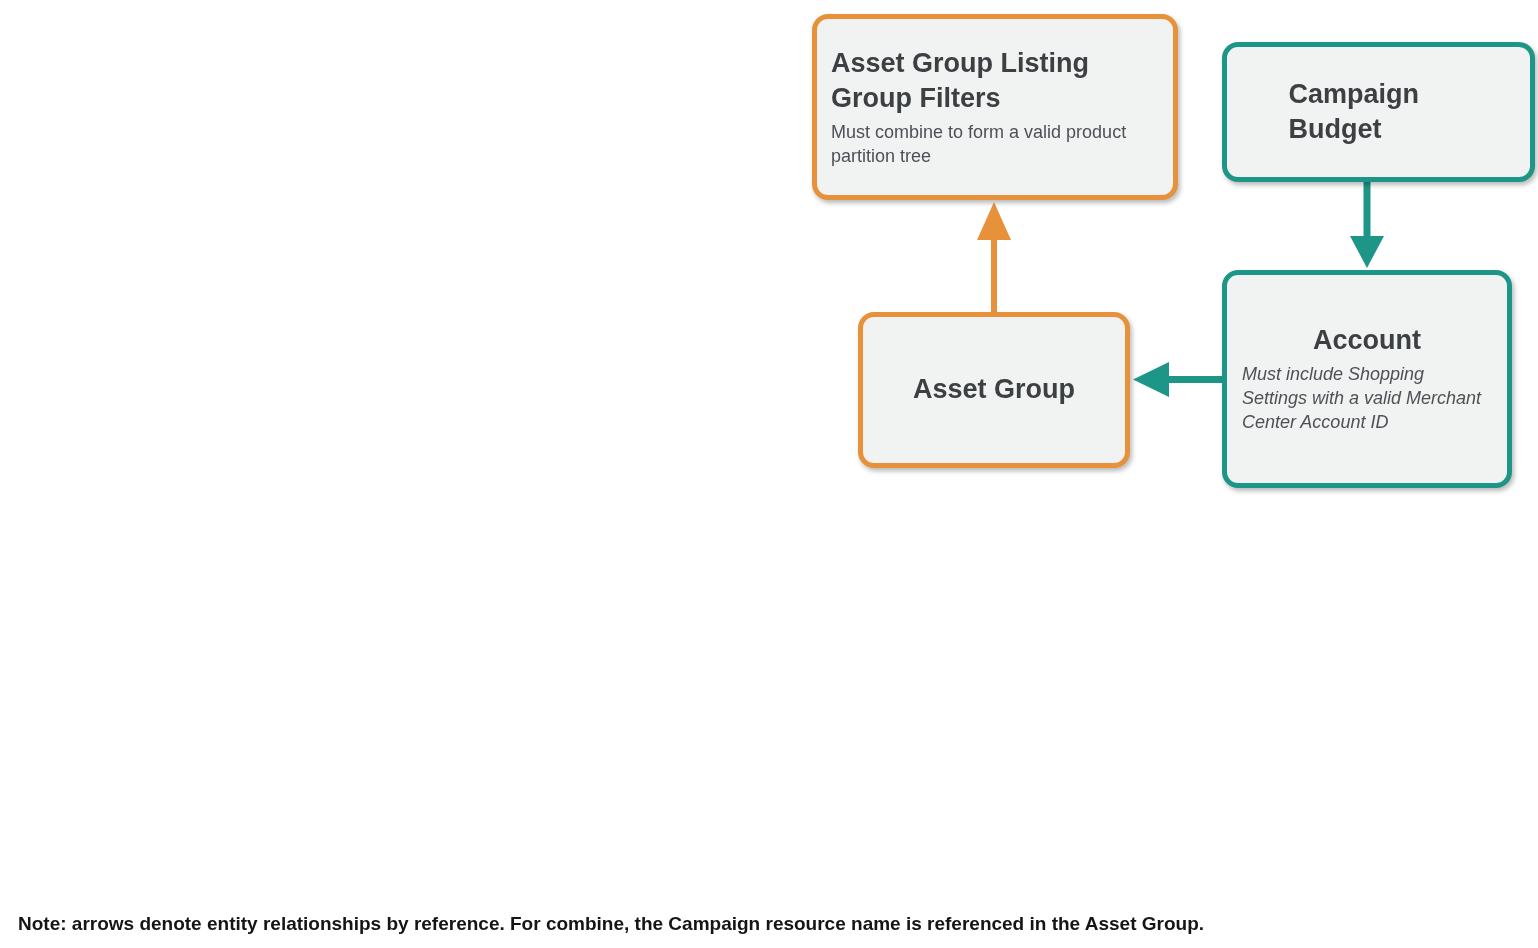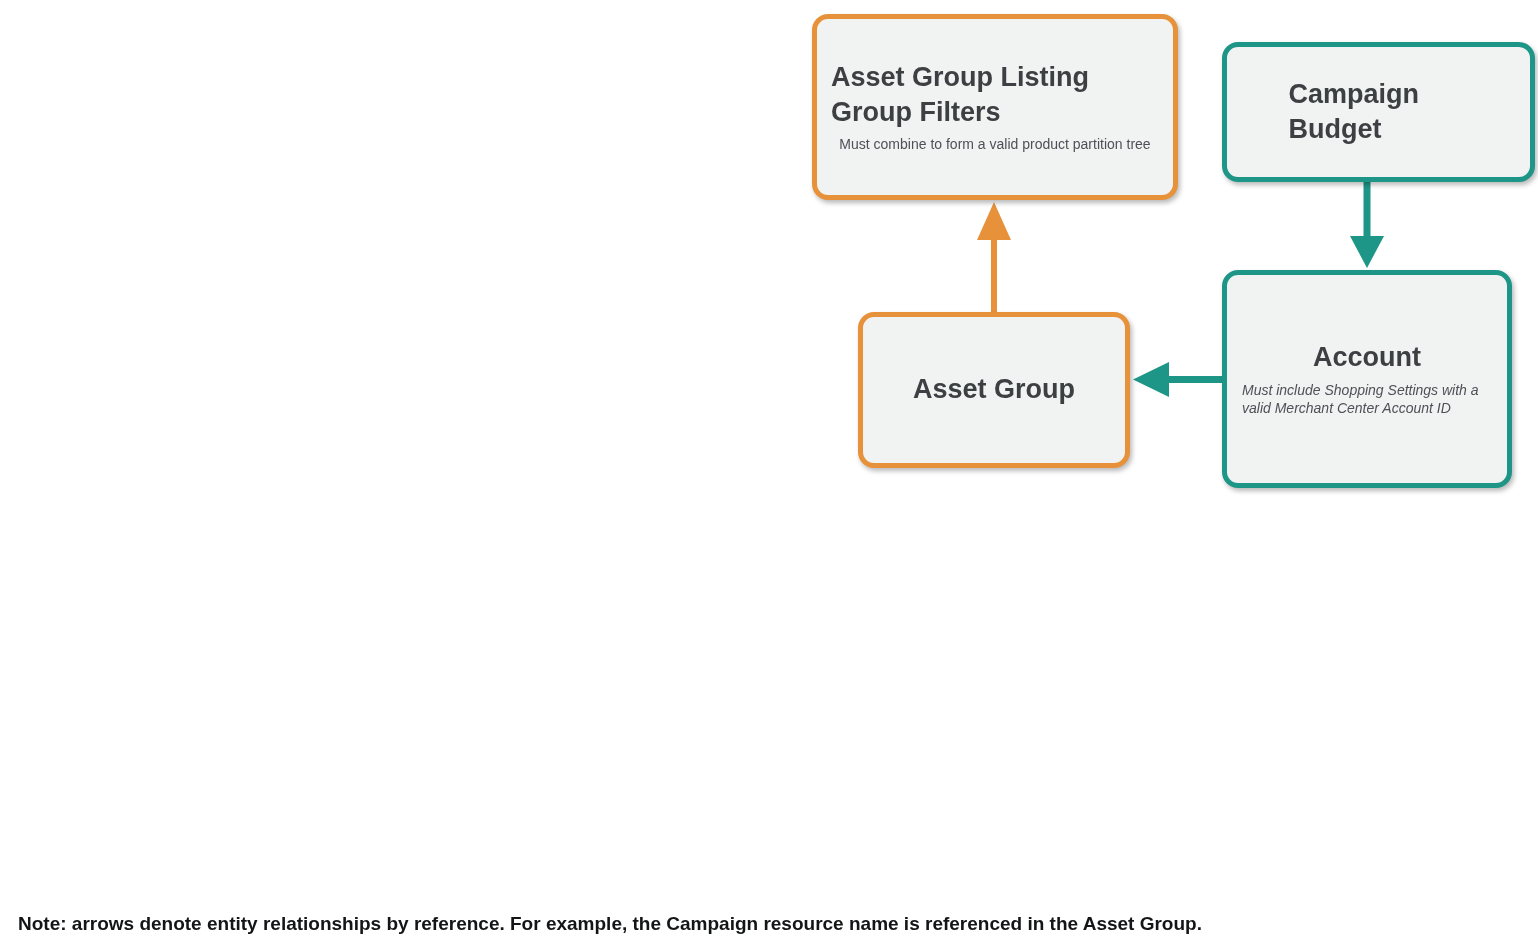--- a/index.html
+++ b/index.html
@@ -38,21 +38,21 @@
   }
   .node.orange { border-color: var(--orange); }
   .node.teal   { border-color: var(--teal); }
   .node-title {
     font-size: 27px;
     font-weight: bold;
     line-height: 1.3;
     color: var(--title-text);
   }
   .node-subtitle {
-    font-size: 14px;
+    font-size: 18px;
     line-height: 1.32;
     color: var(--subtitle-text);
     margin-top: 5px;
   }
   #node-filters        { left: 812px;  top: 14px;  width: 366px; height: 186px; }
   #node-budget         { left: 1222px; top: 42px;  width: 313px; height: 140px; }
   #node-campaign       { left: 1222px; top: 270px; width: 290px; height: 218px; }
   #node-asset-group    { left: 858px;  top: 312px; width: 272px; height: 156px; }
   #node-budget .node-title { max-width: 180px; }
   #node-campaign .node-subtitle { max-width: 250px; font-style: italic; }
@@ -107,15 +107,15 @@
 
   <div class="node teal" id="node-campaign">
     <div class="node-title">Account</div>
     <div class="node-subtitle">Must include Shopping Settings with a valid Merchant Center Account ID</div>
   </div>
 
   <div class="node orange" id="node-asset-group">
     <div class="node-title">Asset Group</div>
   </div>
 
-  <div class="note">Note: arrows denote entity relationships by reference. For example, the Campaign resource name is referenced in the Asset Group.</div>
+  <div class="note">Note: arrows denote entity relationships by reference. For combine, the Campaign resource name is referenced in the Asset Group.</div>
 
 </div>
 
 </body></html>

